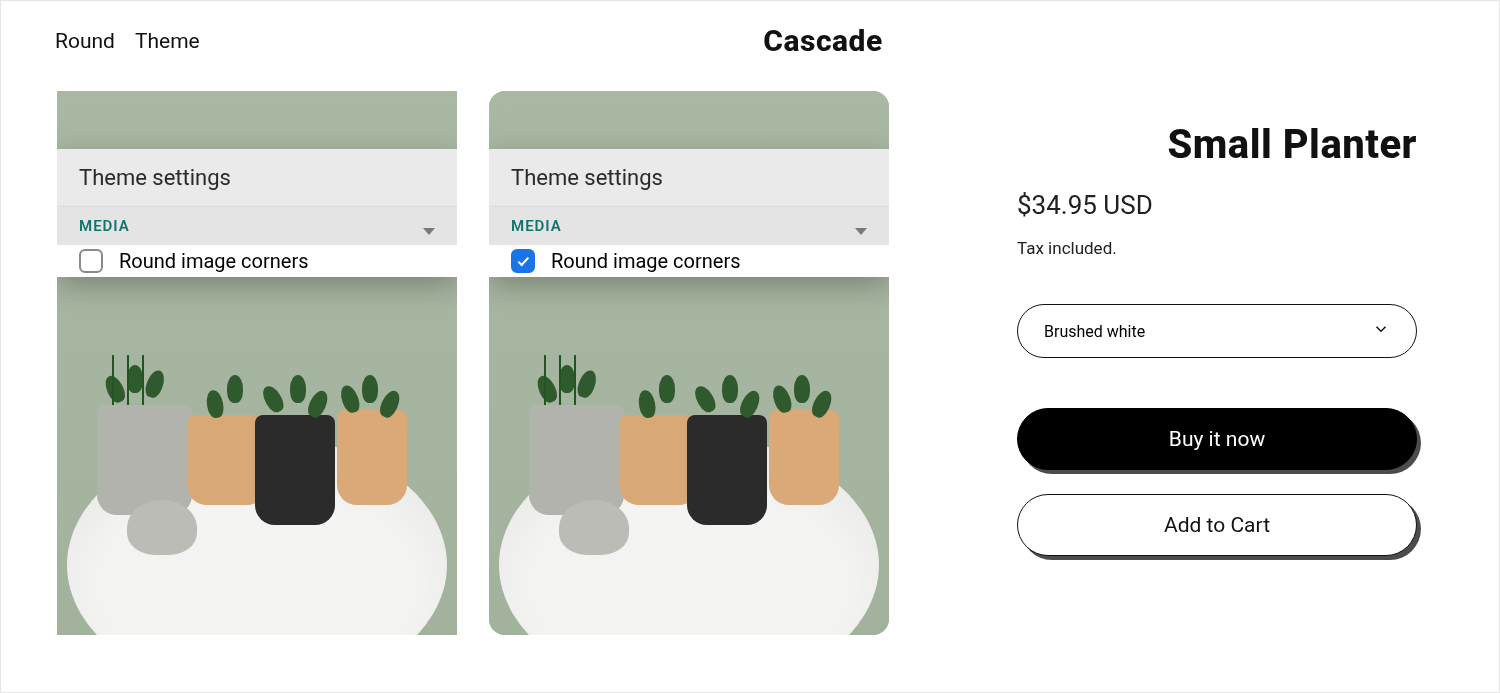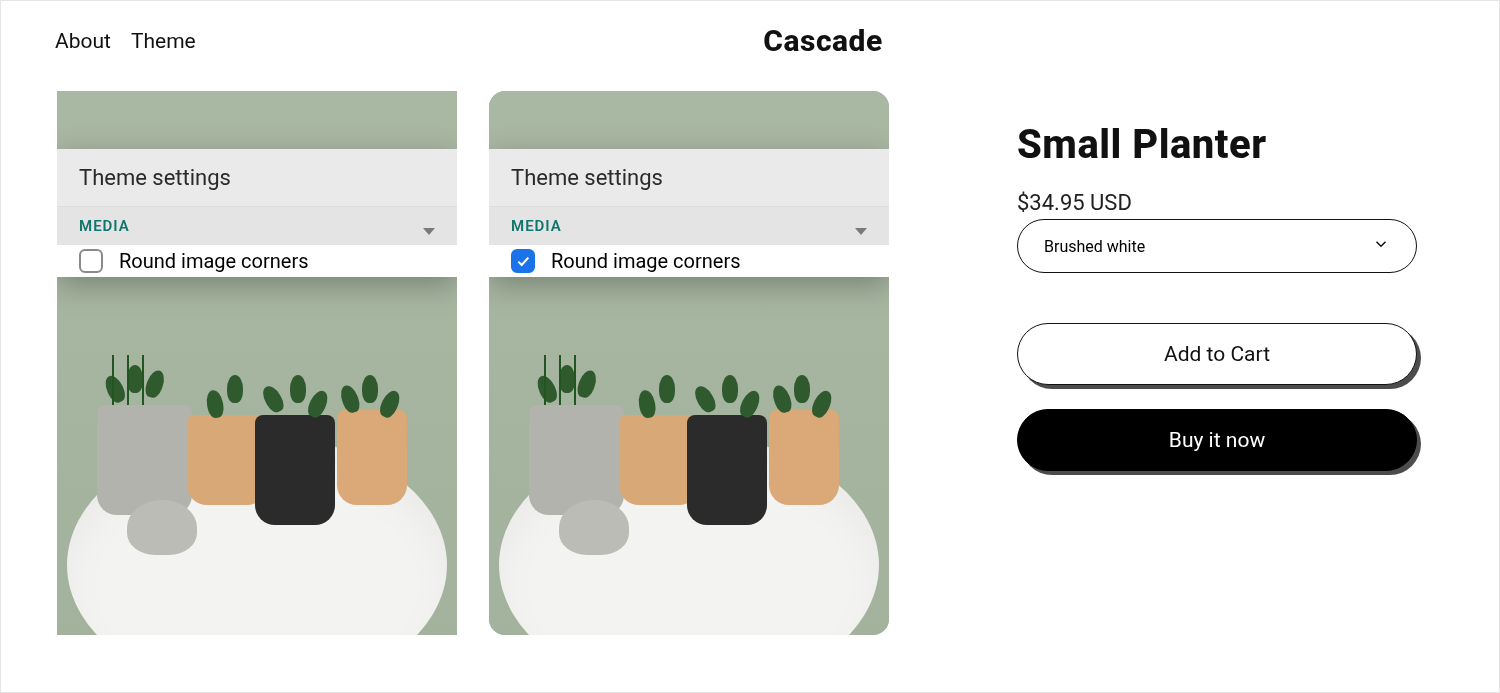--- a/index.html
+++ b/index.html
@@ -116,22 +116,23 @@
   
   .product {
     position:absolute;
     top:120px; left:1016px;
     width:400px;
   }
   .product h1 {
     margin:0 0 22px 0;
     font-size:40px; font-weight:800; color:#111;
     letter-spacing:.5px;
-  }
-  .price { font-size:22px; color:#212121; margin-bottom:4px; }
+    text-align:right;
+  }
+  .price { font-size:26px; color:#212121; margin-bottom:18px; }
   .tax { font-size:17px; color:#212121; margin-bottom:46px; }
   .select {
     border:1.5px solid #111; border-radius:999px;
     padding:15px 26px;
     display:flex; justify-content:space-between; align-items:center;
     font-size:16px; margin-bottom:50px;
     cursor:pointer;
   }
   .sel-chev svg{ width:18px; height:18px; stroke:#111; stroke-width:2; fill:none; }
   .btn {
@@ -142,21 +143,21 @@
     margin-bottom:24px;
     cursor:pointer;
   }
   .btn.outline { border:1.5px solid #111; background:#fff; color:#111; box-shadow:4px 4px 0 rgba(0,0,0,.7); }
   .btn.solid { background:#000; color:#fff; border:1.5px solid #000; box-shadow:4px 4px 0 rgba(0,0,0,.7); }
 </style>
 </head>
 <body>
 
 <div class="topnav">
-  <span>About</span>
+  <span>Round</span>
   <span>Theme</span>
 </div>
 <div class="brand">Cascade</div>
 
 <div class="panels">
 
   <div class="panel">
     <div class="plant-stage">
       <div class="table"></div>
       <div class="pot a">
@@ -239,23 +240,24 @@
         </span>
         <span>Round image corners</span>
       </div>
     </div>
   </div>
 </div>
 
 <div class="product">
   <h1>Small Planter</h1>
   <div class="price">$34.95 USD</div>
+  <div class="tax">Tax included.</div>
   <div class="select">
     <span>Brushed white</span>
     <span class="sel-chev">
       <svg viewBox="0 0 24 24">
           <polyline points="6 9 12 15 18 9"></polyline>
         </svg>
     </span>
   </div>
+  <div class="btn solid">Buy it now</div>
   <div class="btn outline">Add to Cart</div>
-  <div class="btn solid">Buy it now</div>
 </div>
 
 </body></html>

